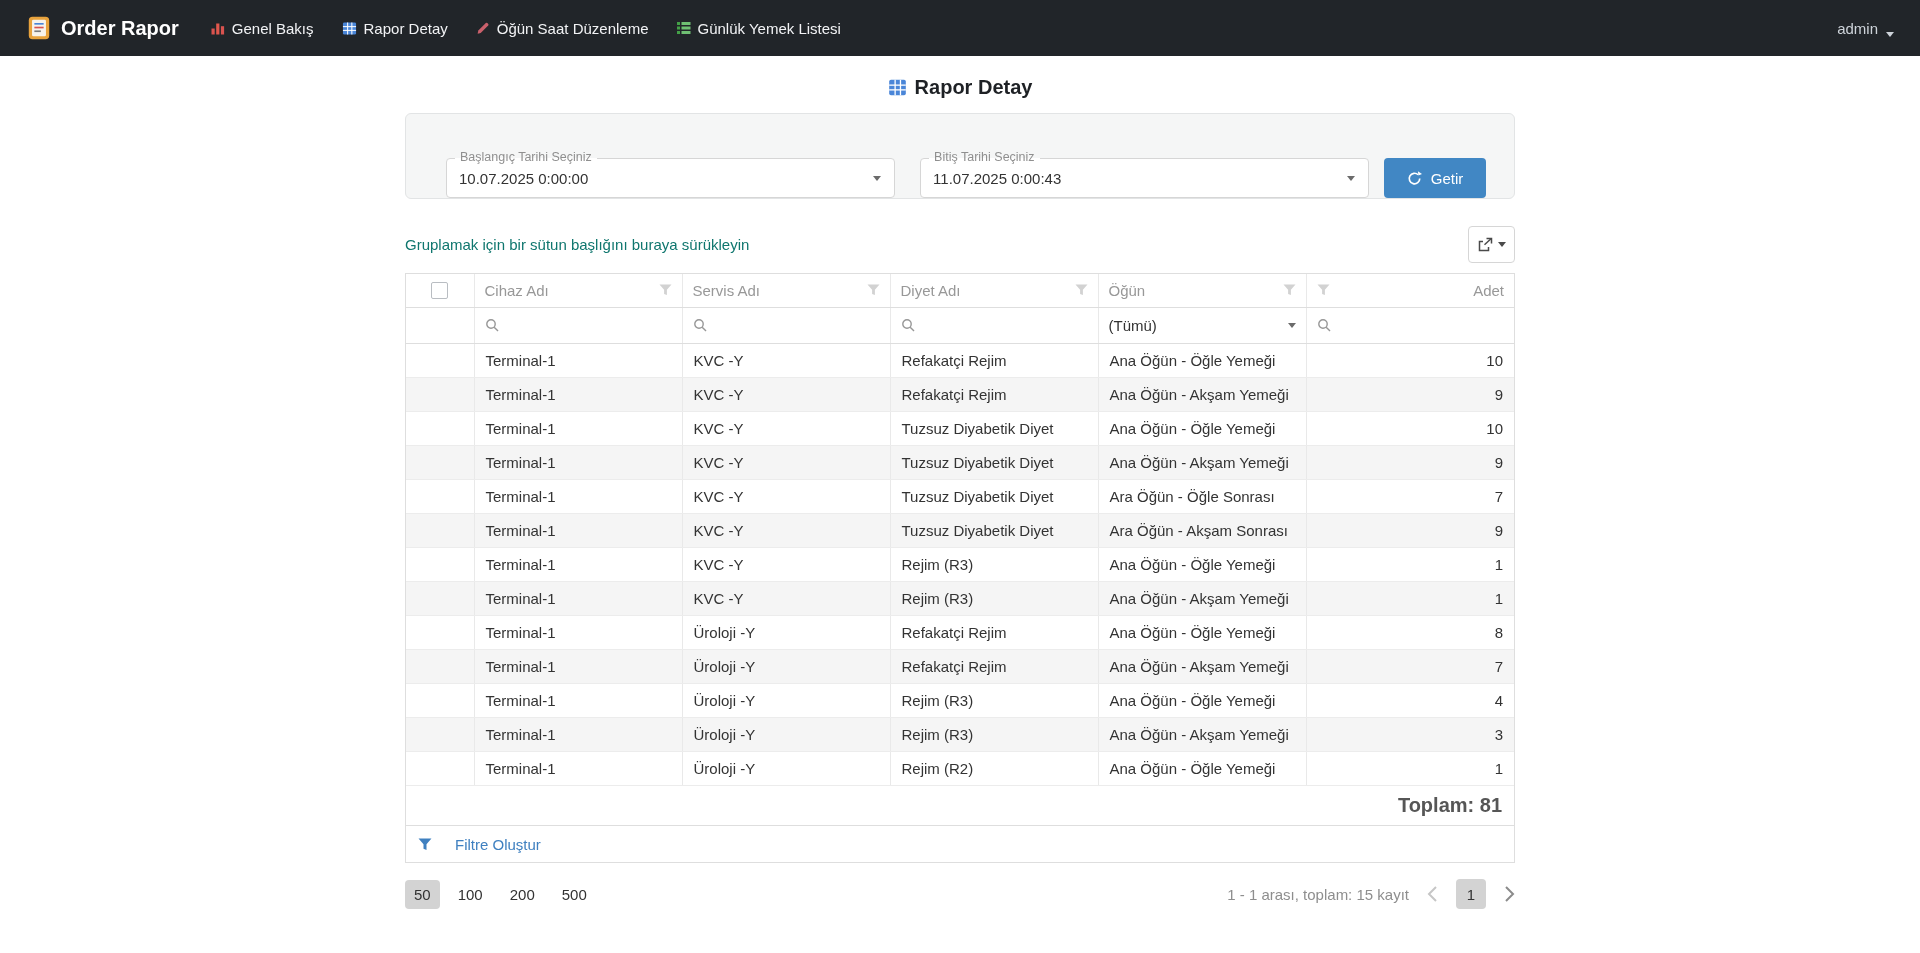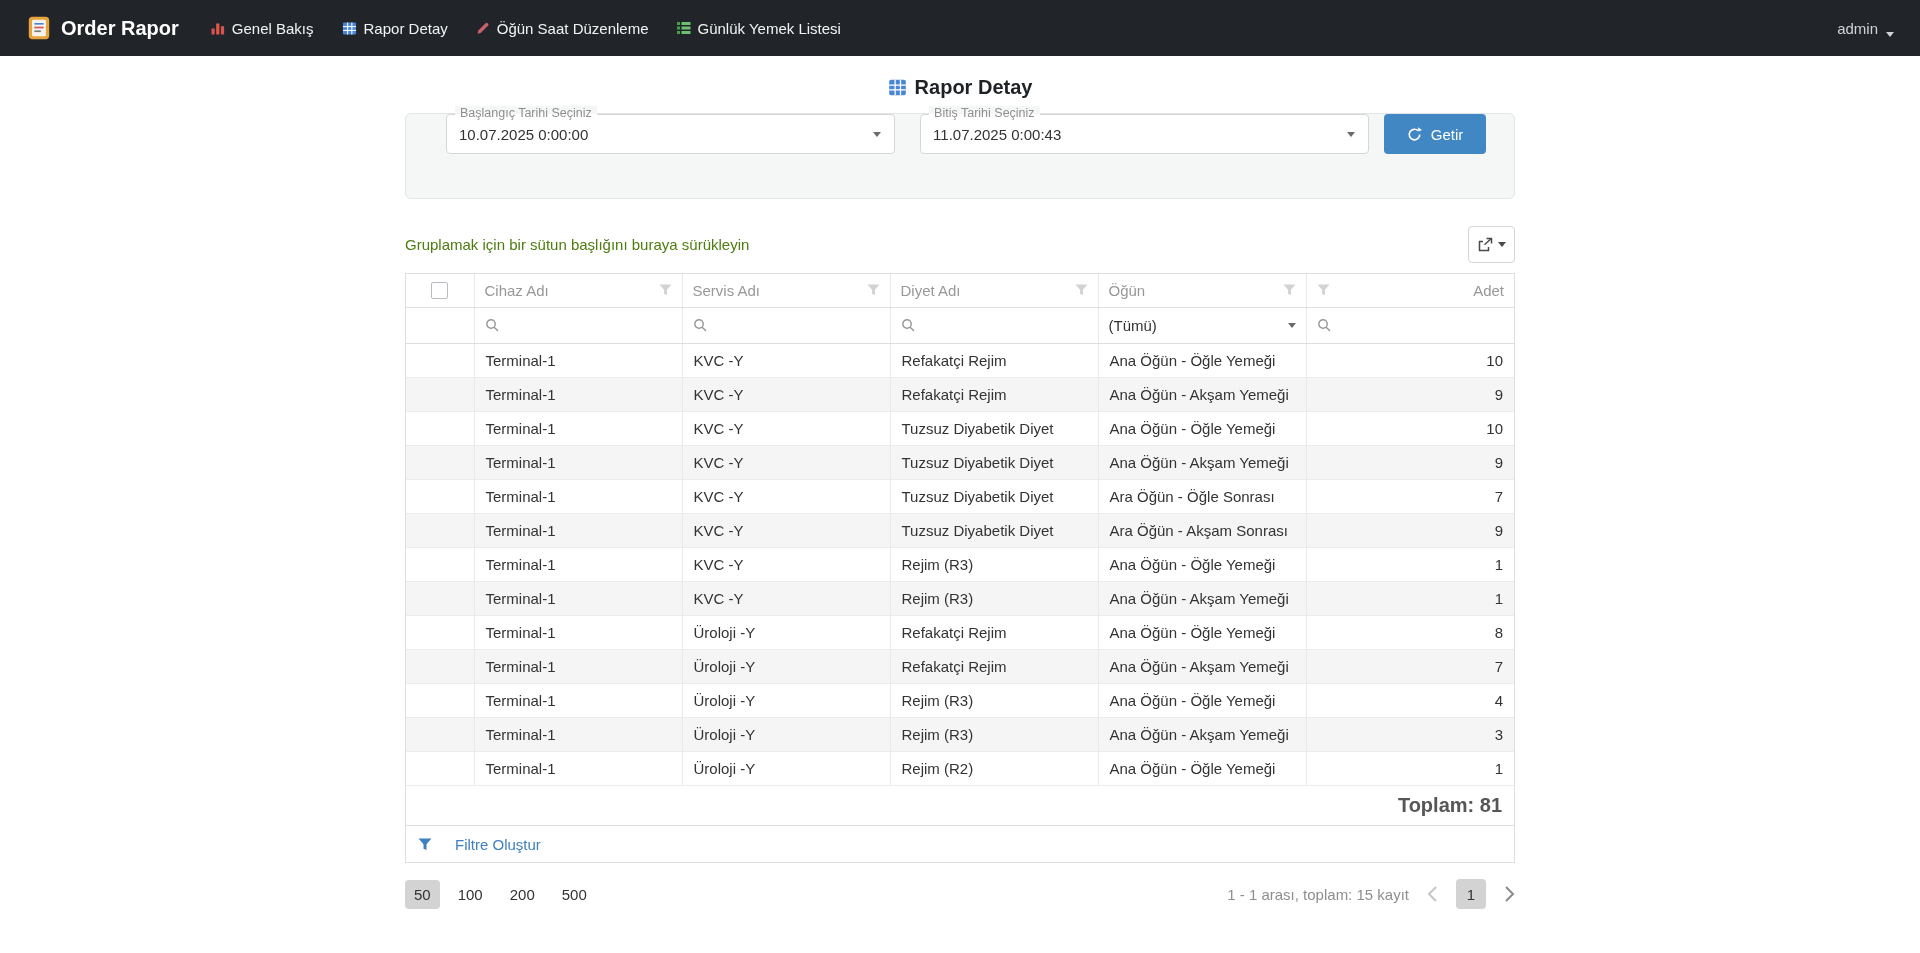--- a/index.html
+++ b/index.html
@@ -11,34 +11,34 @@
   .nav-items { display:flex; gap:28px; margin-left:32px; flex:1; }
   .nav-item { display:flex; align-items:center; gap:7px; color:#f2f3f5; font-size:15px; cursor:pointer; white-space:nowrap; }
   .nav-user { color:#cdd3d9; display:flex; align-items:flex-end; gap:8px; cursor:pointer; }
   .caret { width:0; height:0; border-left:4.5px solid transparent; border-right:4.5px solid transparent; border-top:5px solid currentColor; display:inline-block; }
 
   
   .container { width:1110px; margin:0 auto; }
   .page-title { display:flex; justify-content:center; align-items:center; gap:8px; margin-top:20px; font-size:20px; font-weight:700; color:#1e2125; }
 
   
-  .filter-card { margin-top:14px; background:#f5f6f6; border:1px solid #e2e4e5; border-radius:6px; height:86px; display:flex; align-items:flex-start; padding:0 28px 0 40px; }
+  .filter-card { margin-top:14px; background:#f5f6f6; border:1px solid #e2e4e5; border-radius:6px; height:86px; display:flex; align-items:flex-end; padding:0 28px 0 40px; }
   .dx-field { position:relative; width:450px; height:40px; background:#fff; border:1px solid #d6d6d6; border-radius:4px; display:flex; align-items:center; cursor:pointer; }
   .dx-field + .dx-field { margin-left:25px; }
   .dx-field .flabel { position:absolute; top:-9px; left:8px; padding:0 5px; font-size:12.5px; color:#8f8f8f; line-height:15px;
       background:linear-gradient(#f5f6f6 55%, #ffffff 55%); white-space:nowrap; }
   .dx-field .fvalue { padding-left:12px; font-size:15px; color:#333; }
   .dx-field .dd-btn { position:absolute; right:0; top:0; width:34px; height:38px; display:flex; align-items:center; justify-content:center; color:#6b6b6b; cursor:pointer; }
   .getir-btn { margin-left:15px; width:102px; height:40px; background:#4187c4; border:none; border-radius:4px; color:#fff; font-size:15px;
       display:flex; align-items:center; justify-content:center; gap:9px; cursor:pointer; font-family:inherit; }
 
   
   .grid-area { margin-top:26px; }
   .group-row { display:flex; align-items:center; justify-content:space-between; margin-bottom:10px; min-height:38px; }
-  .group-text { color:#4d7c0f; font-size:15px; }
+  .group-text { color:#0f766e; font-size:15px; }
   .export-btn { width:47px; height:37px; border:1px solid #d6d6d6; border-radius:4px; background:#fff; display:flex; align-items:center; justify-content:center; gap:5px; cursor:pointer; color:#4a4a4a; }
 
   .grid-border { border:1px solid #dedede; }
   table.grid { border-collapse:collapse; width:100%; table-layout:fixed; }
   .grid th, .grid td { border-right:1px solid #e9e9e9; }
   .grid th:last-child, .grid td:last-child { border-right:none; }
   .grid thead tr.hdr th { height:33px; border-bottom:1px solid #dedede; font-weight:400; color:#989898; font-size:15px; padding:0 10px; text-align:left; cursor:pointer; }
   .hcell { display:flex; align-items:center; }
   .hcell .hlabel { flex:1; overflow:hidden; white-space:nowrap; }
   .hcell.right .hlabel { text-align:right; }

